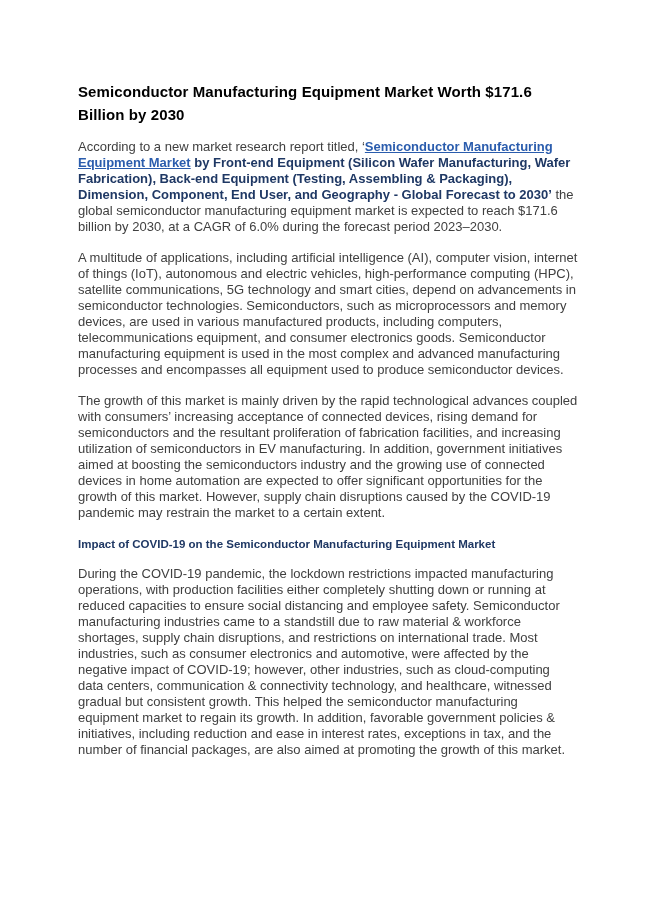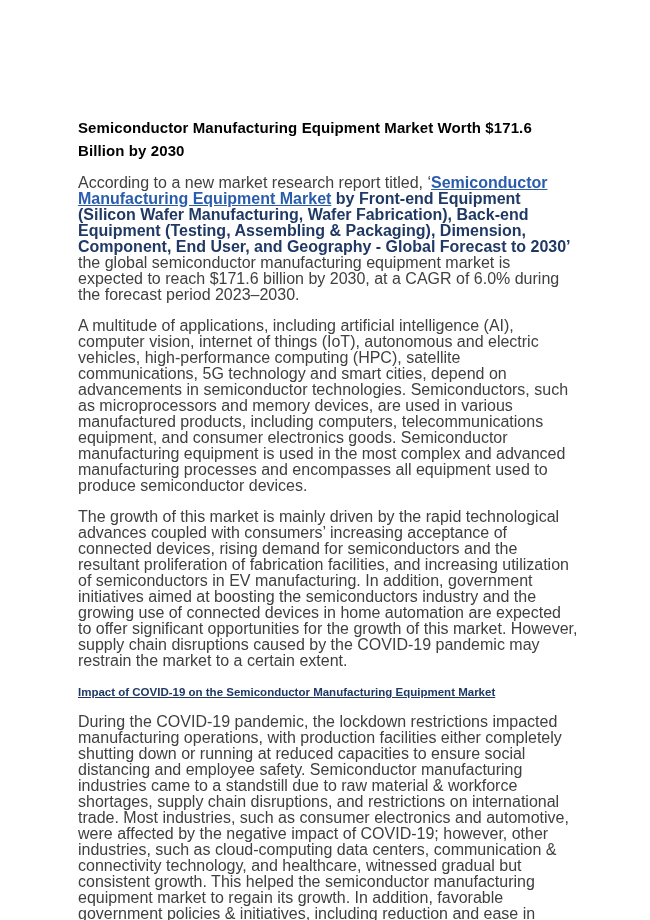--- a/index.html
+++ b/index.html
@@ -17,53 +17,52 @@
   }
   body {
     width: 650px;
     height: 920px;
     overflow: hidden;
     font-family: "Liberation Sans", sans-serif;
   }
   .page {
     width: 650px;
     height: 920px;
-    padding: 116px 72px 0 78px;
+    padding: 80px 72px 0 78px;
   }
   .doc-title {
     font-size: 15px;
     line-height: 23px;
     font-weight: bold;
     color: var(--title-black);
     margin: 0 0 13px 0;
     letter-spacing: 0.1px;
   }
   p, .para {
-    font-size: 16px;
+    font-size: 13px;
     line-height: 16px;
     color: var(--body-gray);
     margin: 0 0 15px 0;
   }
   .bold-navy {
     font-weight: bold;
     color: var(--navy);
   }
   .link {
     color: var(--link-blue);
     text-decoration: underline;
     cursor: pointer;
   }
   .link.bold { font-weight: bold; }
   .section-heading {
     font-size: 11.5px;
     line-height: 16px;
     font-weight: bold;
     color: var(--navy);
     margin: 0 0 14px 0;
-    text-decoration: underline;
   }
   .download-line .link { margin-left: 5px; }
 </style>
 </head>
 <body>
 
 <div class="page">
 
   <h1 class="doc-title">Semiconductor Manufacturing Equipment Market Worth $171.6 Billion by 2030</h1>
 

